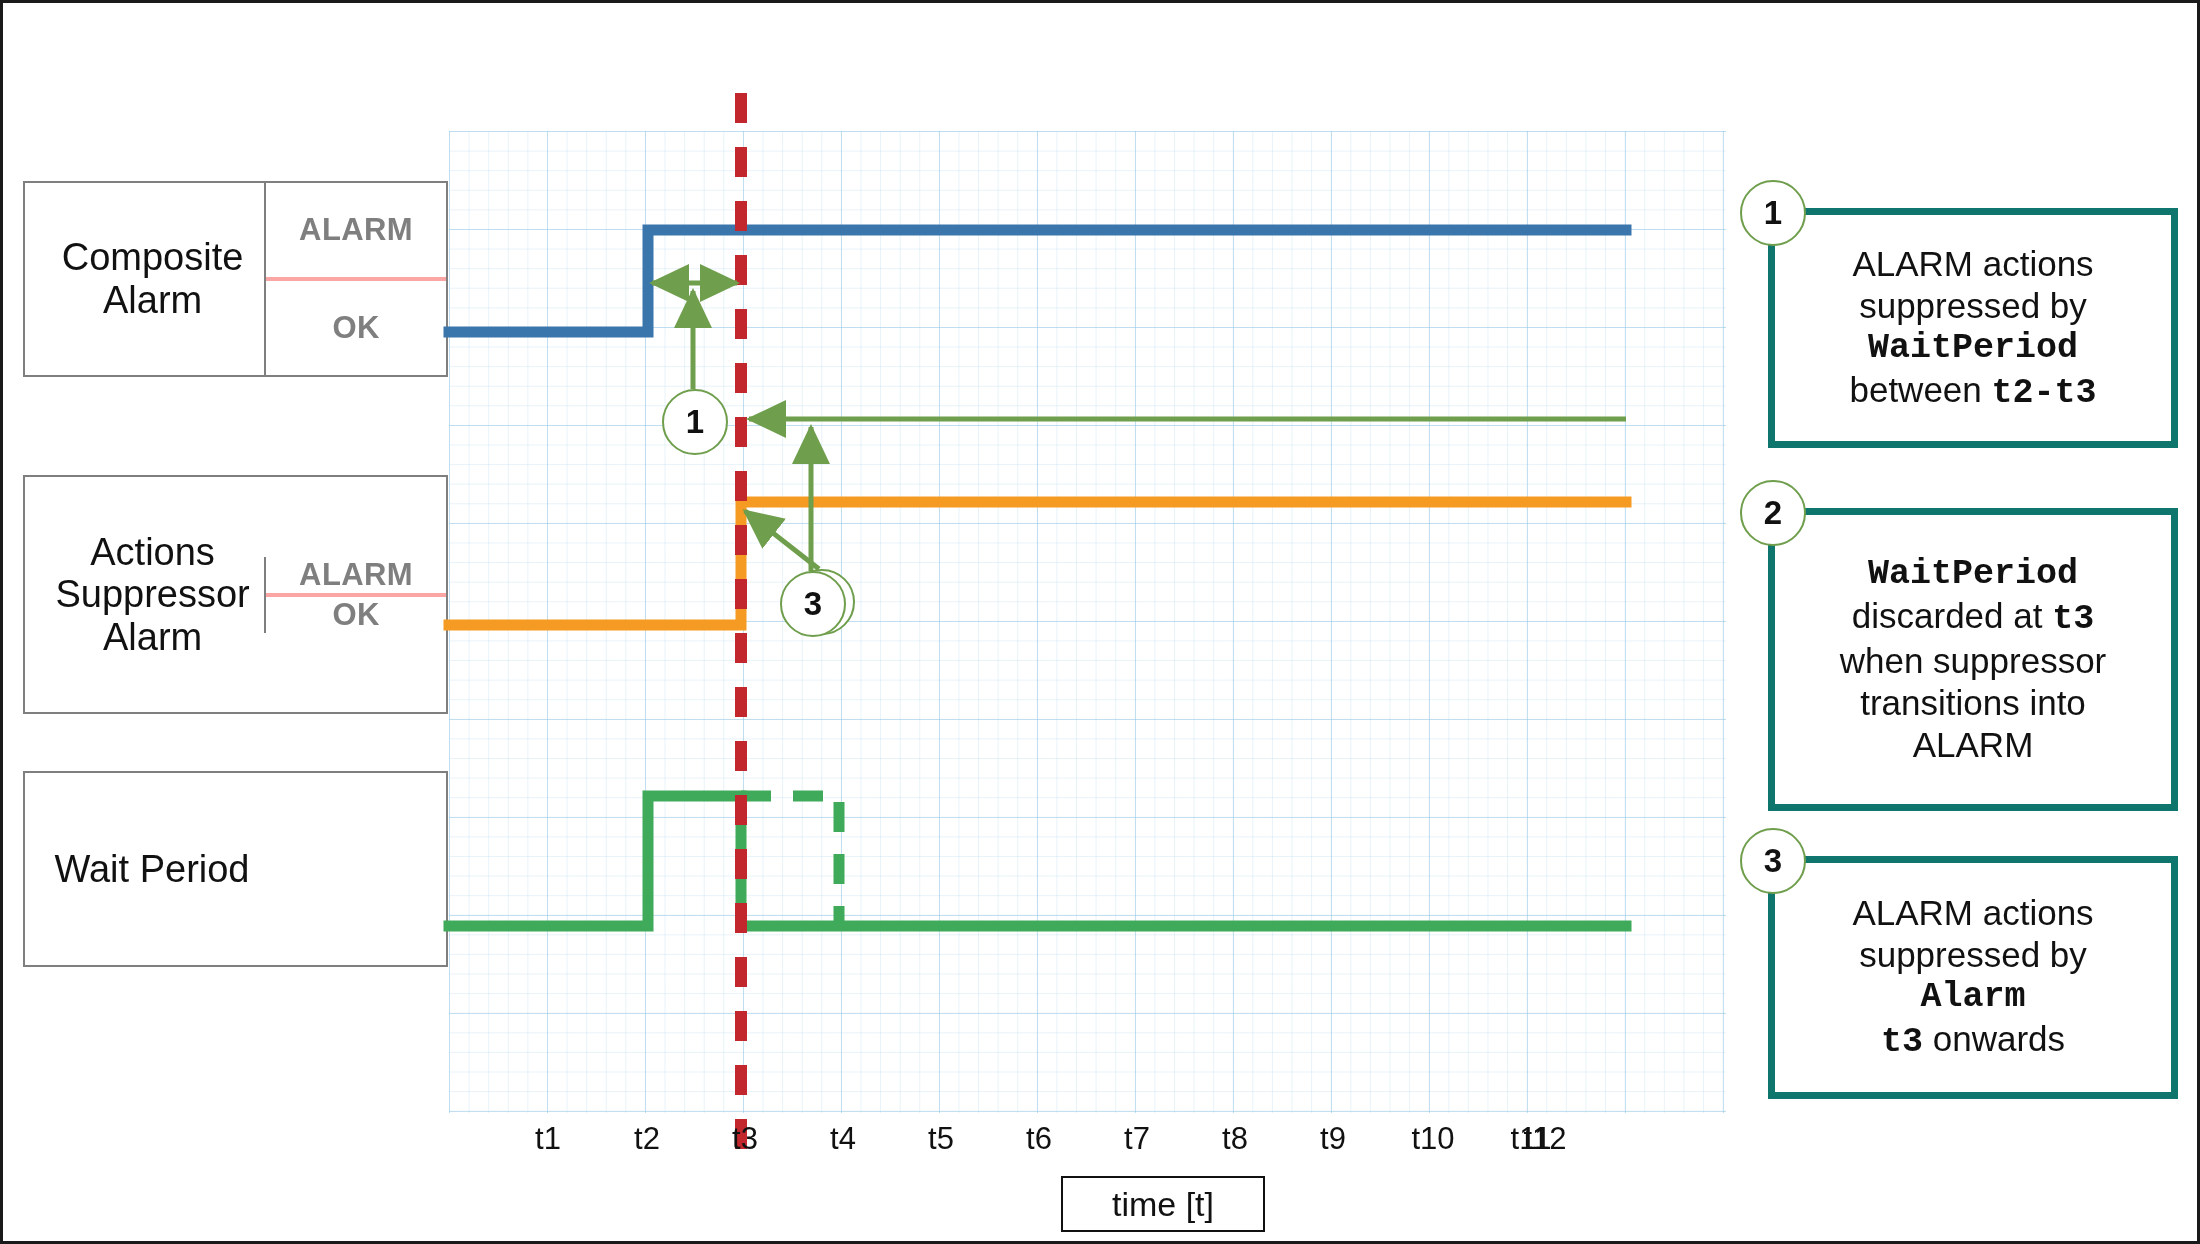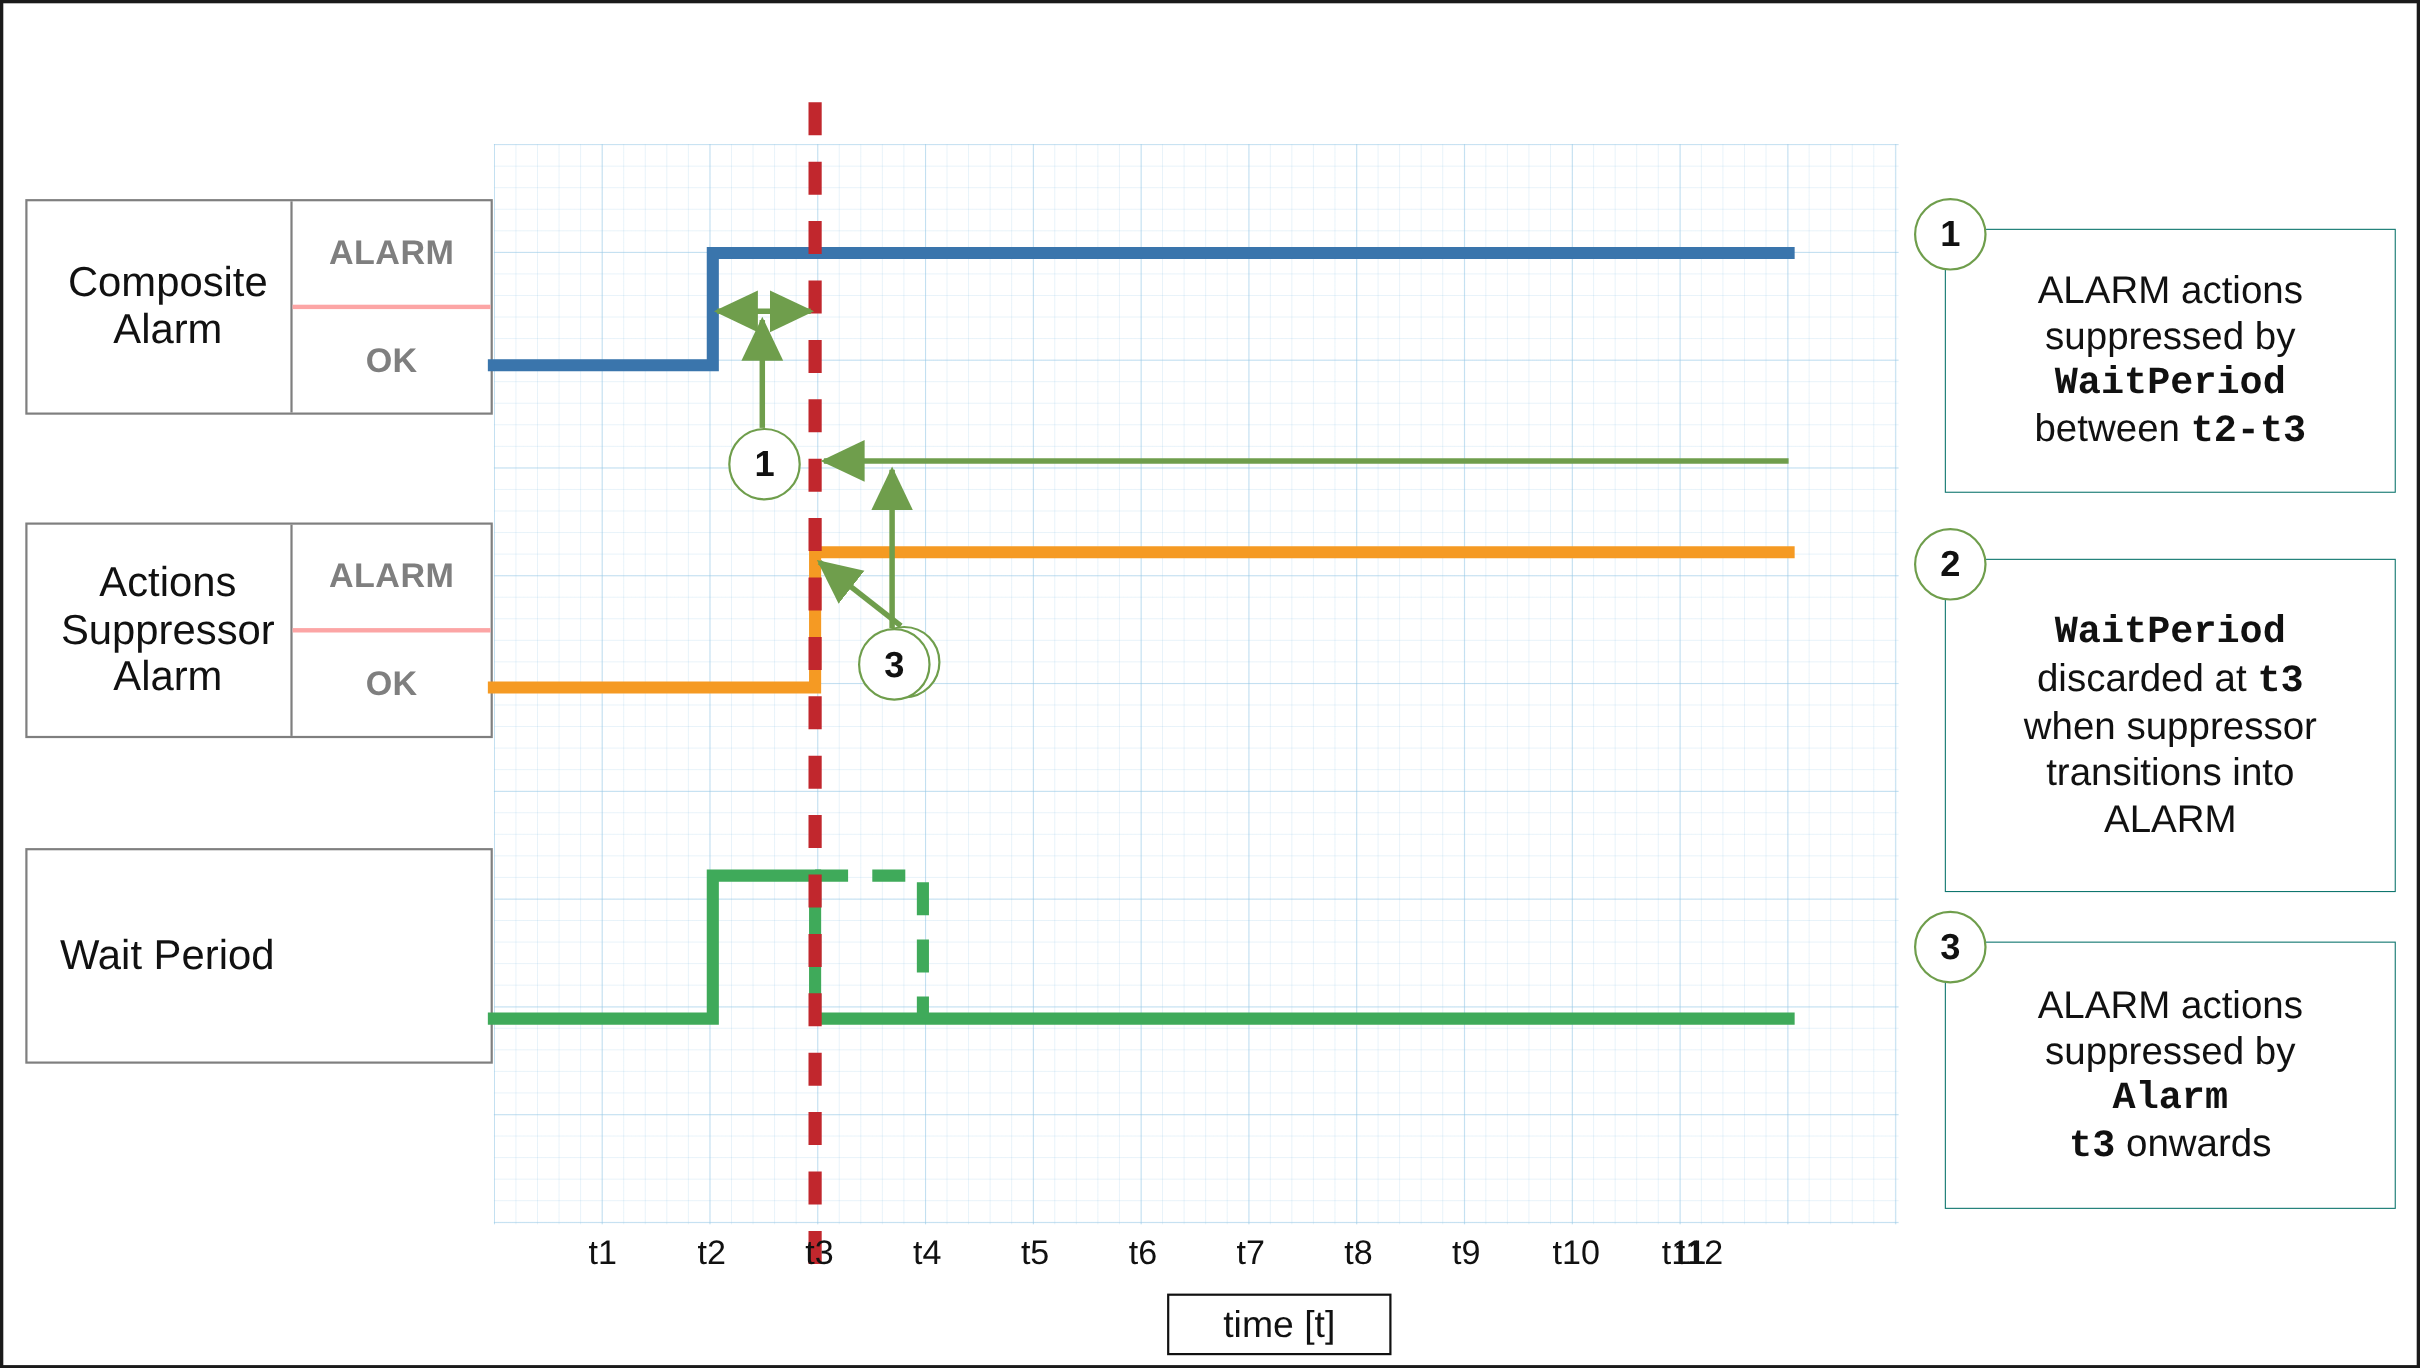--- a/index.html
+++ b/index.html
@@ -31,21 +31,21 @@
   #plotsvg{position:absolute;left:0;top:0;width:1277px;height:982px;overflow:visible;}
 
   
   .tick{position:absolute;text-align:center;color:#111111;font-size:31px;
         transform:translateX(-50%);white-space:nowrap;}
   #axis-label{border:2px solid #111111;background:#fff;box-sizing:border-box;
               display:flex;align-items:center;justify-content:center;
               color:#111111;font-size:34px;}
 
   
-  .callout{border:1px solid #0f766e;background:#ffffff;box-sizing:border-box;
+  .callout{border:7px solid #0f766e;background:#ffffff;box-sizing:border-box;
            display:flex;flex-direction:column;align-items:center;justify-content:center;
            text-align:center;color:#111111;line-height:1.2;padding:10px 22px;}
   .callout .ln{display:block;}
   .mono{font-family:"Liberation Mono", monospace;font-weight:bold;}
   .badge{position:absolute;width:62px;height:62px;border-radius:50%;
          border:2px solid #6f9e4c;background:#ffffff;display:flex;
          align-items:center;justify-content:center;font-weight:bold;
          font-size:33px;color:#111111;z-index:5;}
 </style>
 </head>
@@ -59,21 +59,21 @@
         <span class="ln">Composite</span>
         <span class="ln">Alarm</span>
       </span>
     </div>
     <div class="state-levels" style="width:189px;">
       <div class="lvl" style="font-size:31px;">ALARM</div>
       <div class="lvl second" style="font-size:31px;">OK</div>
     </div>
   </div>
 
-  <div class="state-box abs" style="left:20px;top:472px;width:425px;height:196px;">
+  <div class="state-box abs" style="left:20px;top:472px;width:425px;height:239px;align-items:center;">
     <div class="state-name" style="width:232px;font-size:38px;">
       <span>
         <span class="ln">Actions</span>
         <span class="ln">Suppressor</span>
         <span class="ln">Alarm</span>
       </span>
     </div>
     <div class="state-levels" style="width:189px;">
       <div class="lvl" style="font-size:31px;">ALARM</div>
       <div class="lvl second" style="font-size:31px;">OK</div>

